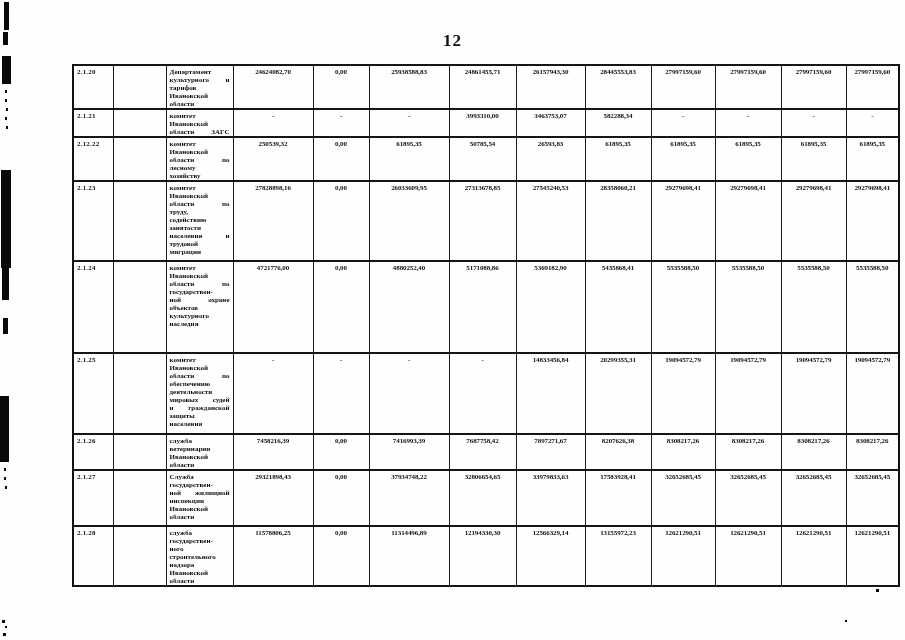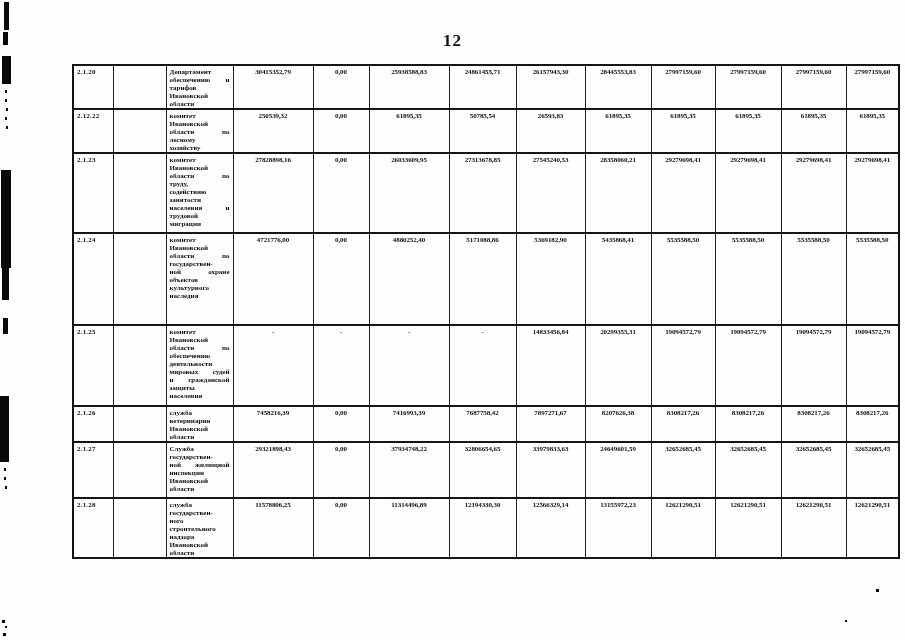--- a/index.html
+++ b/index.html
@@ -58,35 +58,54 @@
         <col style="width: 66px;">
         <col style="width: 65px;">
         <col style="width: 53px;">
       </colgroup>
     <tbody id="tbody">
         <tr style="height: 35px; margin-top: 46px;">
           <td class="idcell">2.1.20</td>
           <td></td>
           <td class="namecell">
             <div class="nl single">Департамент</div>
-            <div class="nl">обеспечению и</div>
+            <div class="nl">культурного и</div>
             <div class="nl single">тарифов</div>
             <div class="nl single">Ивановской</div>
             <div class="nl single">области</div>
           </td>
-          <td class="valcell">30415352,79</td>
+          <td class="valcell">24624082,70</td>
           <td class="valcell">0,00</td>
           <td class="valcell">25938588,83</td>
           <td class="valcell">24861455,71</td>
           <td class="valcell">26157943,30</td>
           <td class="valcell">28445553,83</td>
           <td class="valcell">27997159,60</td>
           <td class="valcell">27997159,60</td>
           <td class="valcell">27997159,60</td>
           <td class="valcell">27997159,60</td>
+        </tr>
+        <tr style="height: 26px;">
+          <td class="idcell">2.1.21</td>
+          <td></td>
+          <td class="namecell">
+            <div class="nl single">комитет</div>
+            <div class="nl single">Ивановской</div>
+            <div class="nl">области ЗАГС</div>
+          </td>
+          <td class="valcell">-</td>
+          <td class="valcell">-</td>
+          <td class="valcell">-</td>
+          <td class="valcell">3993310,00</td>
+          <td class="valcell">3463753,07</td>
+          <td class="valcell">582288,34</td>
+          <td class="valcell">-</td>
+          <td class="valcell">-</td>
+          <td class="valcell">-</td>
+          <td class="valcell">-</td>
         </tr>
         <tr style="height: 42px;">
           <td class="idcell">2.12.22</td>
           <td></td>
           <td class="namecell">
             <div class="nl single">комитет</div>
             <div class="nl single">Ивановской</div>
             <div class="nl">области по</div>
             <div class="nl single">лесному</div>
             <div class="nl single">хозяйству</div>
@@ -205,21 +224,21 @@
             <div class="nl">ной жилищной</div>
             <div class="nl single">инспекции</div>
             <div class="nl single">Ивановской</div>
             <div class="nl single">области</div>
           </td>
           <td class="valcell">29321898,43</td>
           <td class="valcell">0,00</td>
           <td class="valcell">37934748,22</td>
           <td class="valcell">32806654,65</td>
           <td class="valcell">33979833,63</td>
-          <td class="valcell">24649601,59</td>
+          <td class="valcell">17583928,41</td>
           <td class="valcell">32652685,45</td>
           <td class="valcell">32652685,45</td>
           <td class="valcell">32652685,45</td>
           <td class="valcell">32652685,45</td>
         </tr>
         <tr style="height: 44px;">
           <td class="idcell">2.1.28</td>
           <td></td>
           <td class="namecell">
             <div class="nl single">служба</div>

